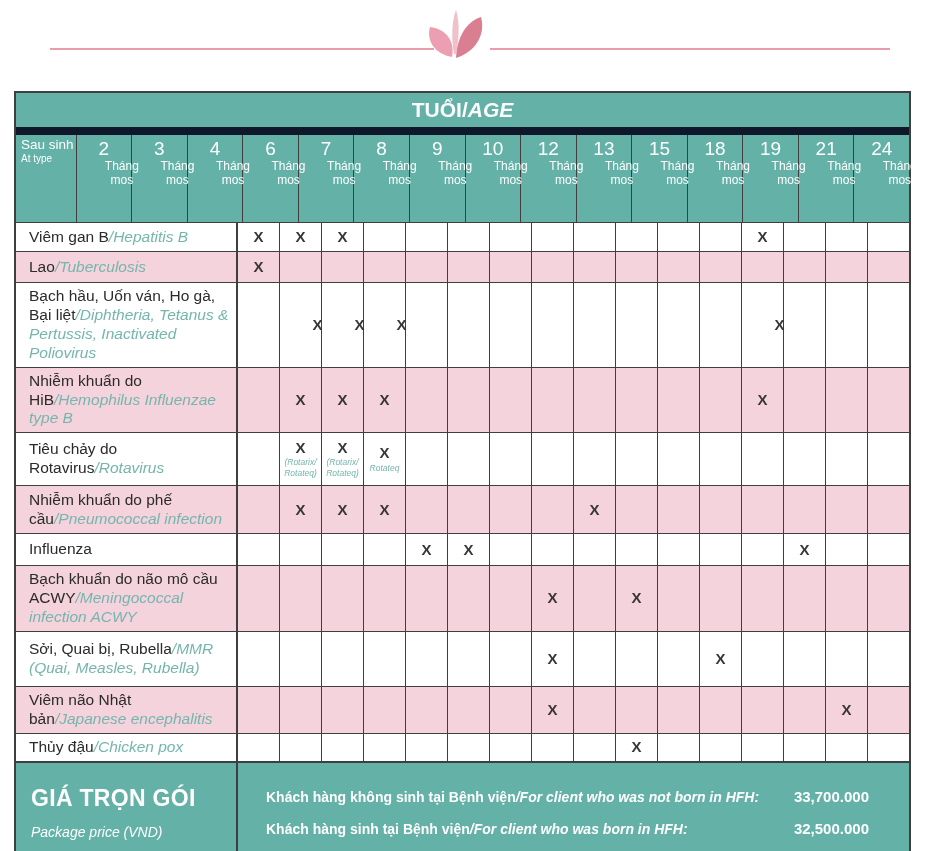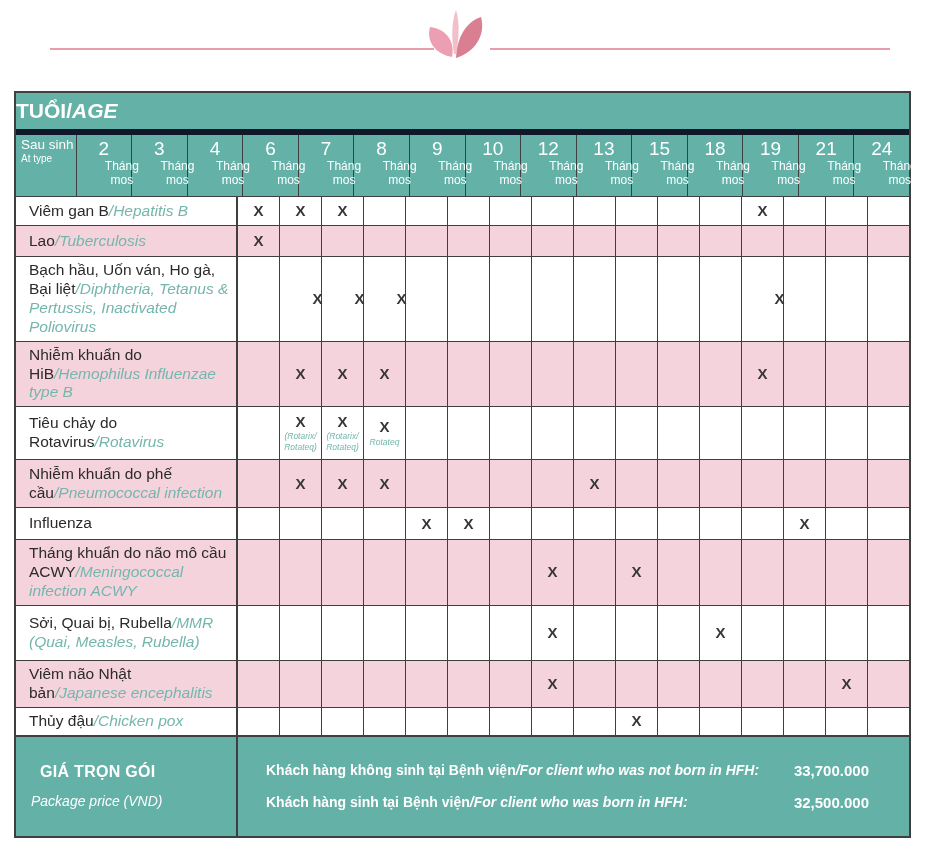--- a/index.html
+++ b/index.html
@@ -24,24 +24,24 @@
   }
   .thead { display:flex; background:#63b1a7; color:#fff; }
   .vax-head {
     flex:0 0 222px; width:222px; border-right:2px solid #3f3f3f;
     display:flex; align-items:center; padding-left:15px;
     font-size:21px; font-weight:bold; letter-spacing:0.2px;
   }
   .vax-head .it, .tuoi .it { font-style:italic; }
   .head-right { flex:1; display:flex; flex-direction:column; min-width:0; }
   .tuoi {
-    height:42px; display:flex; align-items:center; 
-    font-size:21px; font-weight:bold; border-bottom:6px solid #0f172a;
-  }
-  .age-cols { display:flex; height:61px;border-radius:9px; }
+    height:42px; display:flex; align-items:center; justify-content:center;
+    font-size:21px; font-weight:bold; border-bottom:8px solid #0f172a;
+  }
+  .age-cols { display:flex; height:87px;border-radius:9px; }
   .age-col {
     flex:1; border-right:1px solid #3f3f3f; min-width:0;
     display:flex; flex-direction:column; align-items:center; padding-top:4px;
     text-align:center;
   }
   .age-col:last-child { border-right:none; }
   .age-col .num  { font-size:19px; line-height:1.05; }
   .age-col .unit { font-size:12px; line-height:1.2;margin-left:36px; }
   .age-col.birth { align-items:flex-start; text-align:left; padding-left:5px; padding-top:3px; }
   .age-col.birth .label { font-size:13.5px; line-height:1.05; }
@@ -80,27 +80,27 @@
 
   
   .price {
     display:flex; background:#63b1a7; border-top:2px solid #3f3f3f;
     height:101px; color:#fff;
   }
   .price-left {
     flex:0 0 222px; width:222px; border-right:2px solid #3f3f3f;
     display:flex; flex-direction:column; justify-content:center; padding-left:15px;
   }
-  .price-title { font-size:16px; font-weight:bold; letter-spacing:0.3px;margin-left:9px; }
+  .price-title { font-size:23px; font-weight:bold; letter-spacing:0.3px; }
   .price-sub   { font-size:14px; font-style:italic; margin-top:12px; }
   .price-right {
     flex:1; display:flex; flex-direction:column; justify-content:center;
     gap:15px; padding:0 40px 0 28px;
   }
-  .price-line { display:flex; justify-content:space-between; align-items:center; }
+  .price-line { display:flex; justify-content:space-between; align-items:flex-end; }
   .price-label { font-size:14px; font-weight:bold; }
   .price-label .en { font-style:italic; }
   .amount { font-size:15px; font-weight:bold; margin-left:12px; white-space:nowrap; }
 </style>
 </head>
 <body>
 
 <div class="page">
 
   <div class="decor">
@@ -399,21 +399,21 @@
           <div class="mark-cell"></div>
           <div class="mark-cell"></div>
           <div class="mark-cell">
             <span class="x">X</span>
           </div>
           <div class="mark-cell"></div>
           <div class="mark-cell"></div>
         </div>
         <div class="vrow pink">
           <div class="name-cell">
-            <div><span class="vi">Tháng khuẩn do não mô cầu ACWY</span><span class="en">/Meningococcal infection ACWY</span></div>
+            <div><span class="vi">Bạch khuẩn do não mô cầu ACWY</span><span class="en">/Meningococcal infection ACWY</span></div>
           </div>
           <div class="mark-cell"></div>
           <div class="mark-cell"></div>
           <div class="mark-cell"></div>
           <div class="mark-cell"></div>
           <div class="mark-cell"></div>
           <div class="mark-cell"></div>
           <div class="mark-cell"></div>
           <div class="mark-cell">
             <span class="x">X</span>

